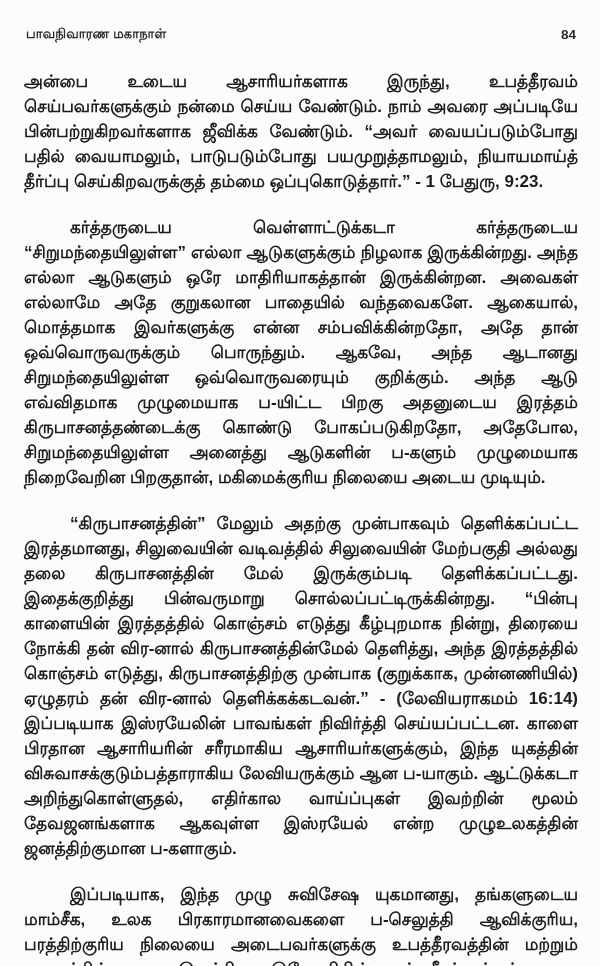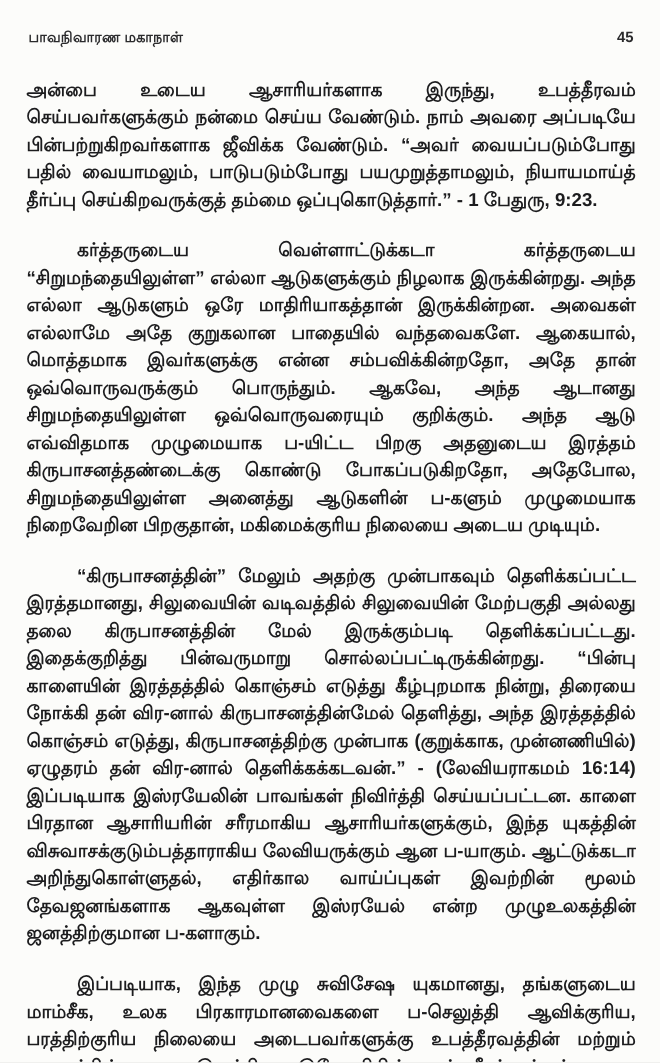--- a/index.html
+++ b/index.html
@@ -15,21 +15,21 @@
     margin: 0 auto;
     background: #fcfcfa;
     color: #1d1d1f;
     overflow: hidden;
     box-sizing: border-box;
     padding: 22px 22px 0 24px;
   }
   .page-header {
     display: flex;
     justify-content: space-between;
-    align-items: flex-start;
+    align-items: center;
     font-size: 13px;
     font-weight: bold;
     color: #2a2a2c;
     padding: 4px 2px 0 2px;
     margin-bottom: 26px;
   }
   .running-title {
     letter-spacing: 0.2px;
   }
   .page-number {
@@ -50,21 +50,21 @@
     text-indent: 0;
   }
 </style>
 </head>
 <body>
 
 <div class="page">
 
   <div class="page-header">
     <span class="running-title">பாவநிவாரண மகாநாள்</span>
-    <span class="page-number">45</span>
+    <span class="page-number">84</span>
   </div>
 
   <div class="content">
     <p class="no-indent">அன்பை உடைய ஆசாரியர்களாக இருந்து, உபத்தீரவம் செய்பவர்களுக்கும் நன்மை செய்ய வேண்டும். நாம் அவரை அப்படியே பின்பற்றுகிறவர்களாக ஜீவிக்க வேண்டும். “அவர் வையப்படும்போது பதில் வையாமலும், பாடுபடும்போது பயமுறுத்தாமலும், நியாயமாய்த் தீர்ப்பு செய்கிறவருக்குத் தம்மை ஒப்புகொடுத்தார்.” - 1 பேதுரு, 9:23.</p>
     <p>கர்த்தருடைய வெள்ளாட்டுக்கடா கர்த்தருடைய “சிறுமந்தையிலுள்ள” எல்லா ஆடுகளுக்கும் நிழலாக இருக்கின்றது. அந்த எல்லா ஆடுகளும் ஒரே மாதிரியாகத்தான் இருக்கின்றன. அவைகள் எல்லாமே அதே குறுகலான பாதையில் வந்தவைகளே. ஆகையால், மொத்தமாக இவர்களுக்கு என்ன சம்பவிக்கின்றதோ, அதே தான் ஒவ்வொருவருக்கும் பொருந்தும். ஆகவே, அந்த ஆடானது சிறுமந்தையிலுள்ள ஒவ்வொருவரையும் குறிக்கும். அந்த ஆடு எவ்விதமாக முழுமையாக ப-யிட்ட பிறகு அதனுடைய இரத்தம் கிருபாசனத்தண்டைக்கு கொண்டு போகப்படுகிறதோ, அதேபோல, சிறுமந்தையிலுள்ள அனைத்து ஆடுகளின் ப-களும் முழுமையாக நிறைவேறின பிறகுதான், மகிமைக்குரிய நிலையை அடைய முடியும்.</p>
     <p>“கிருபாசனத்தின்” மேலும் அதற்கு முன்பாகவும் தெளிக்கப்பட்ட இரத்தமானது, சிலுவையின் வடிவத்தில் சிலுவையின் மேற்பகுதி அல்லது தலை கிருபாசனத்தின் மேல் இருக்கும்படி தெளிக்கப்பட்டது. இதைக்குறித்து பின்வருமாறு சொல்லப்பட்டிருக்கின்றது. “பின்பு காளையின் இரத்தத்தில் கொஞ்சம் எடுத்து கீழ்புறமாக நின்று, திரையை நோக்கி தன் விர-னால் கிருபாசனத்தின்மேல் தெளித்து, அந்த இரத்தத்தில் கொஞ்சம் எடுத்து, கிருபாசனத்திற்கு முன்பாக (குறுக்காக, முன்னணியில்) ஏழுதரம் தன் விர-னால் தெளிக்கக்கடவன்.” - (லேவியராகமம் 16:14) இப்படியாக இஸ்ரயேலின் பாவங்கள் நிவிர்த்தி செய்யப்பட்டன. காளை பிரதான ஆசாரியரின் சரீரமாகிய ஆசாரியர்களுக்கும், இந்த யுகத்தின் விசுவாசக்குடும்பத்தாராகிய லேவியருக்கும் ஆன ப-யாகும். ஆட்டுக்கடா அறிந்துகொள்ளுதல், எதிர்கால வாய்ப்புகள் இவற்றின் மூலம் தேவஜனங்களாக ஆகவுள்ள இஸ்ரயேல் என்ற முழுஉலகத்தின் ஜனத்திற்குமான ப-களாகும்.</p>
     <p>இப்படியாக, இந்த முழு சுவிசேஷ யுகமானது, தங்களுடைய மாம்சீக, உலக பிரகாரமானவைகளை ப-செலுத்தி ஆவிக்குரிய, பரத்திற்குரிய நிலையை அடைபவர்களுக்கு உபத்தீரவத்தின் மற்றும் மரணத்தின் யுகமாக இருக்கிறது. இயேசுகிறிஸ்து தம் சரீரம் மற்றும்</p>
   </div>
 
 </div>

